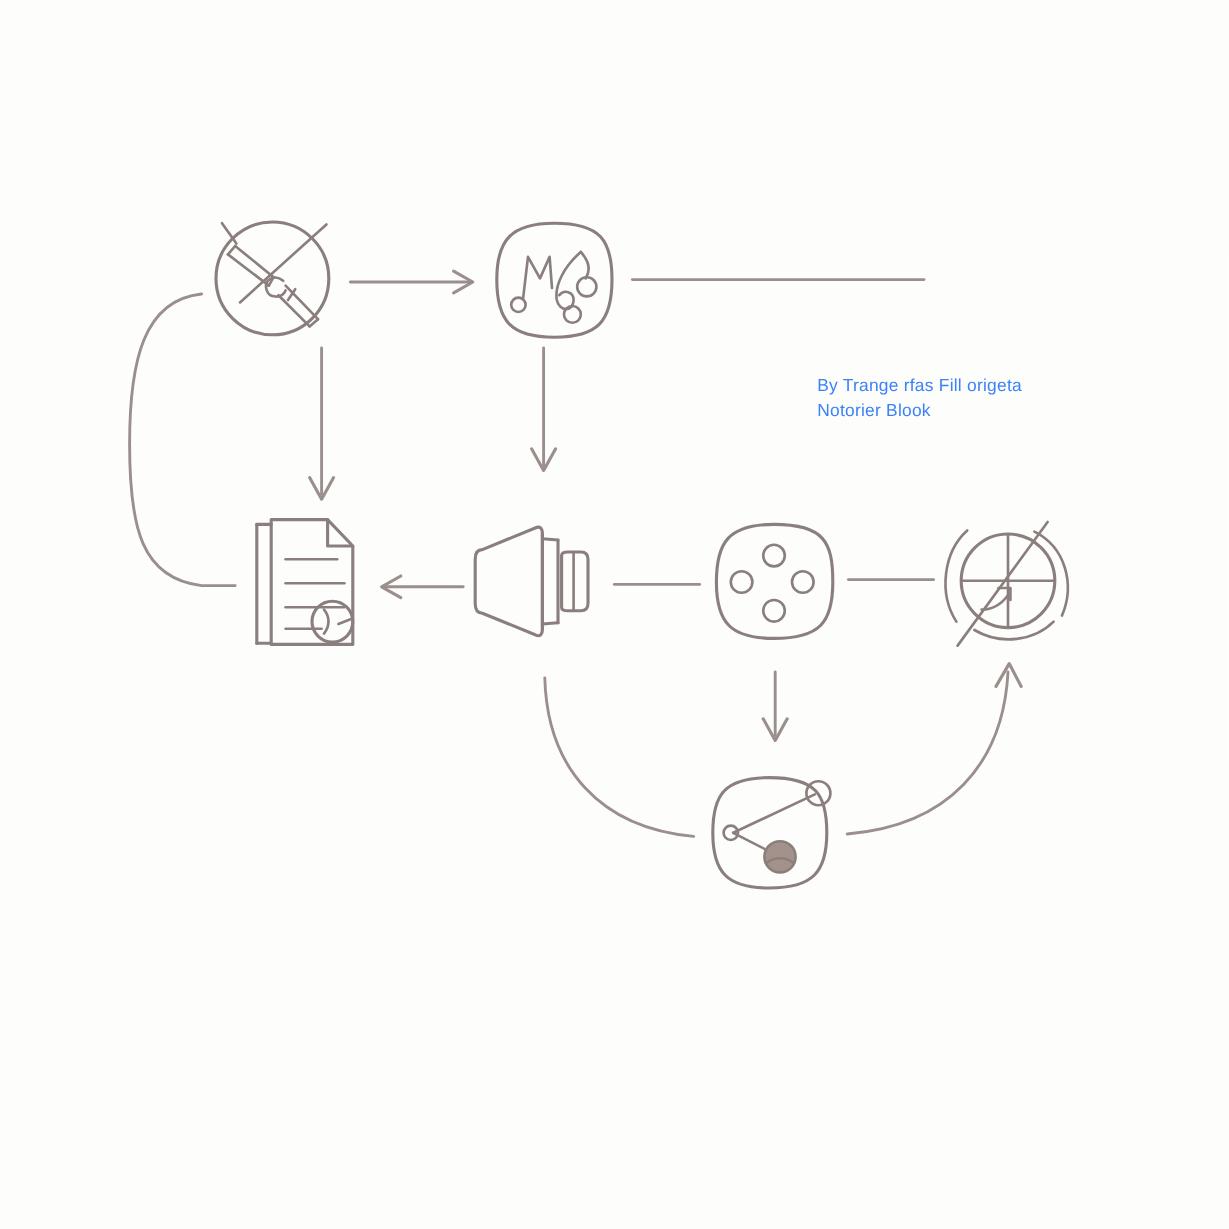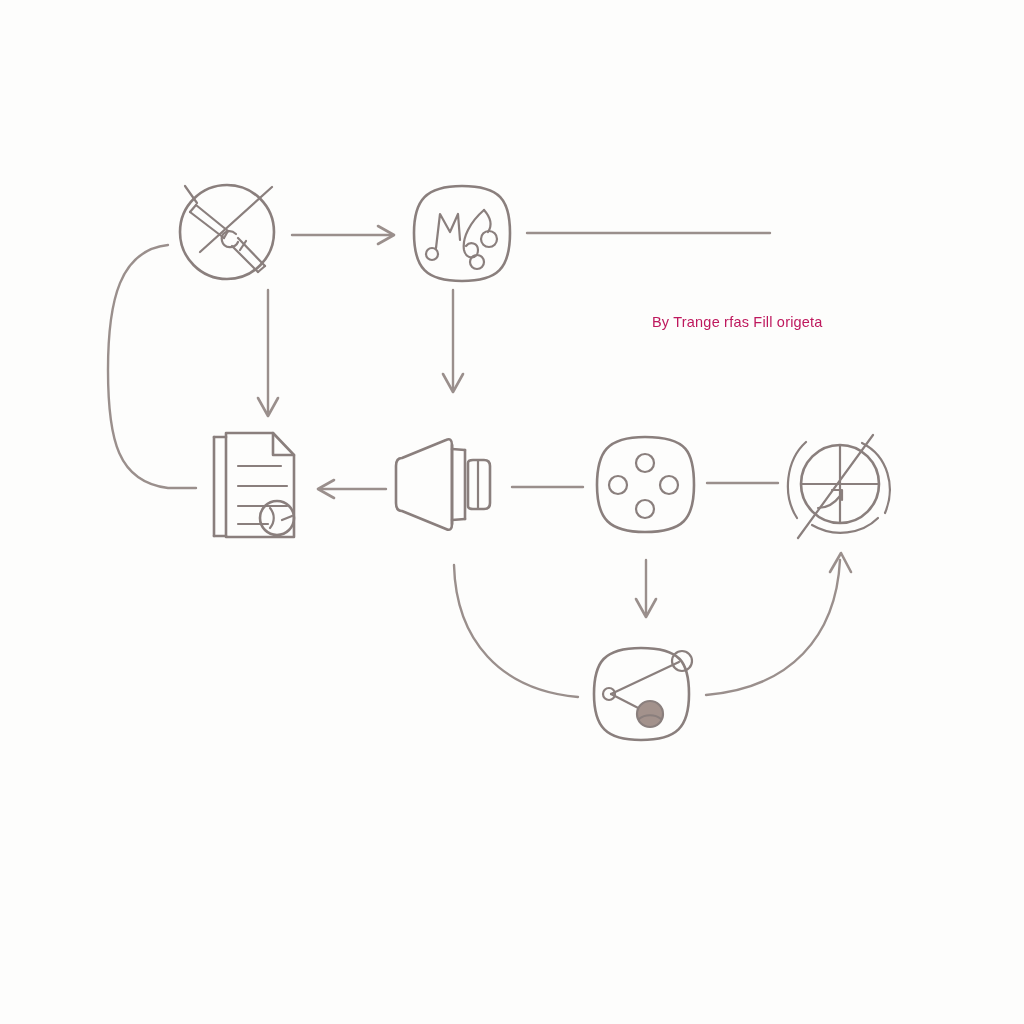--- a/index.html
+++ b/index.html
@@ -50,24 +50,24 @@
     stroke-linecap: round;
     stroke-linejoin: round;
   }
   .filled {
     fill: #a3928c;
     stroke: #8a7f7d;
     stroke-width: 2.2;
   }
   .note-block {
     position: absolute;
-    left: 652px;
+    left: 681px;
     top: 312px;
     width: 210px;
-    color: #be185d;
+    color: #3b82f6;
     font-size: 14.5px;
     line-height: 21px;
     letter-spacing: 0.2px;
     white-space: nowrap;
   }
 </style>
 </head>
 <body>
 
 <div id="canvas">
@@ -227,15 +227,16 @@
       <circle class="stroke-thin" cx="609" cy="694" r="6"></circle>
       <circle class="stroke-thin" cx="682" cy="661" r="10"></circle>
       <circle class="filled" cx="650" cy="714" r="13"></circle>
       <path class="stroke-thin" d="M 639 719 C 645 714 655 714 661 719"></path>
     </g>
 
   </svg>
 
   <div class="note-block">
     <div>By Trange rfas Fill origeta</div>
+    <div>Notorier Blook</div>
   </div>
 
 </div>
 
 </body></html>

